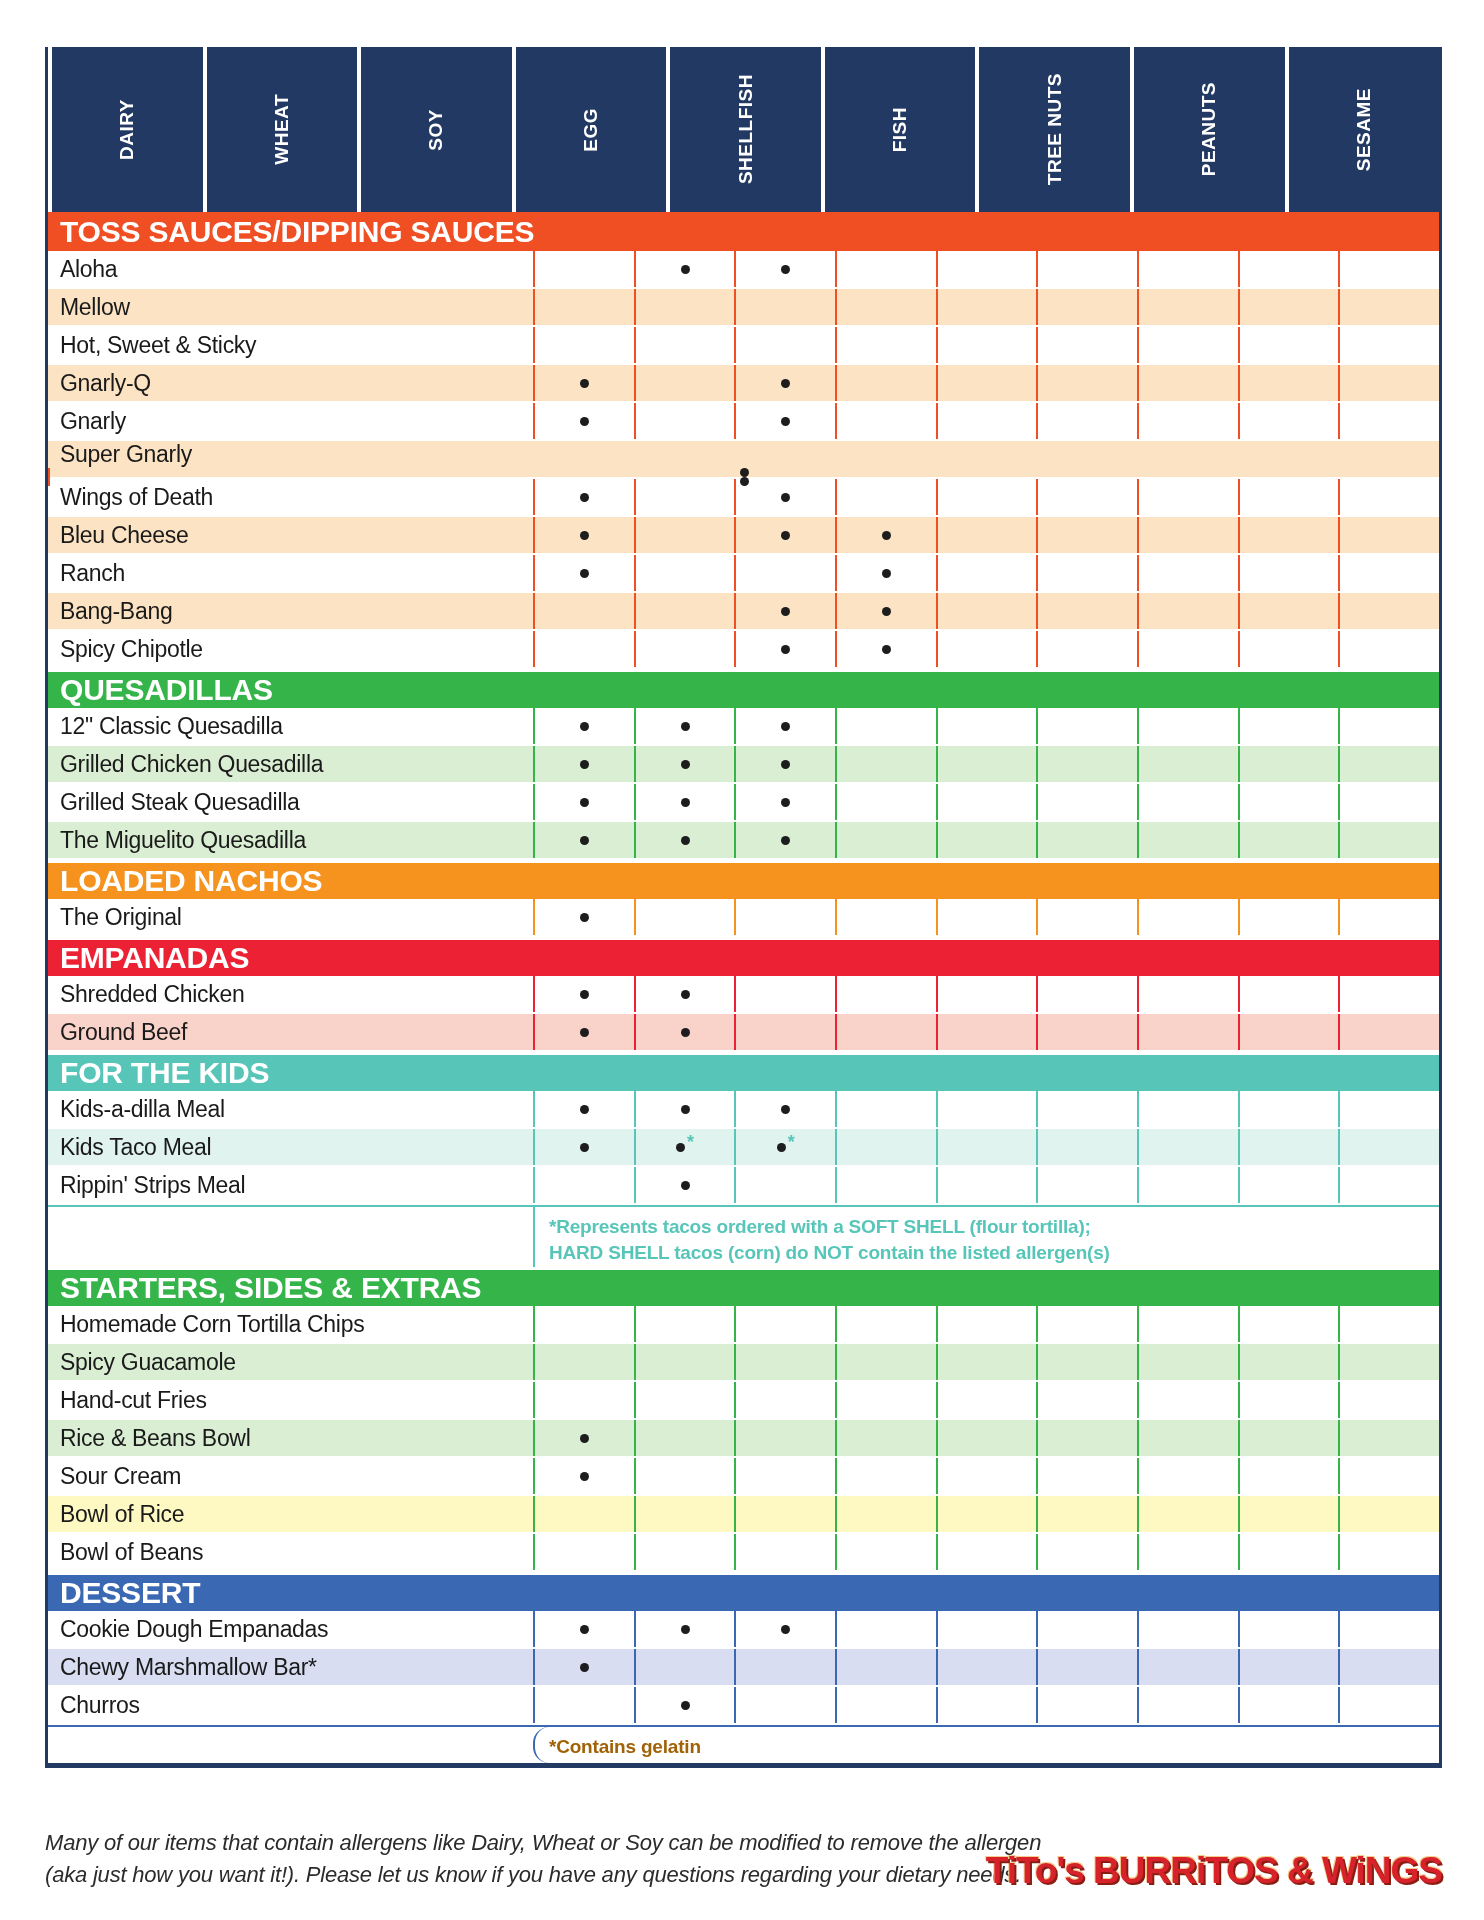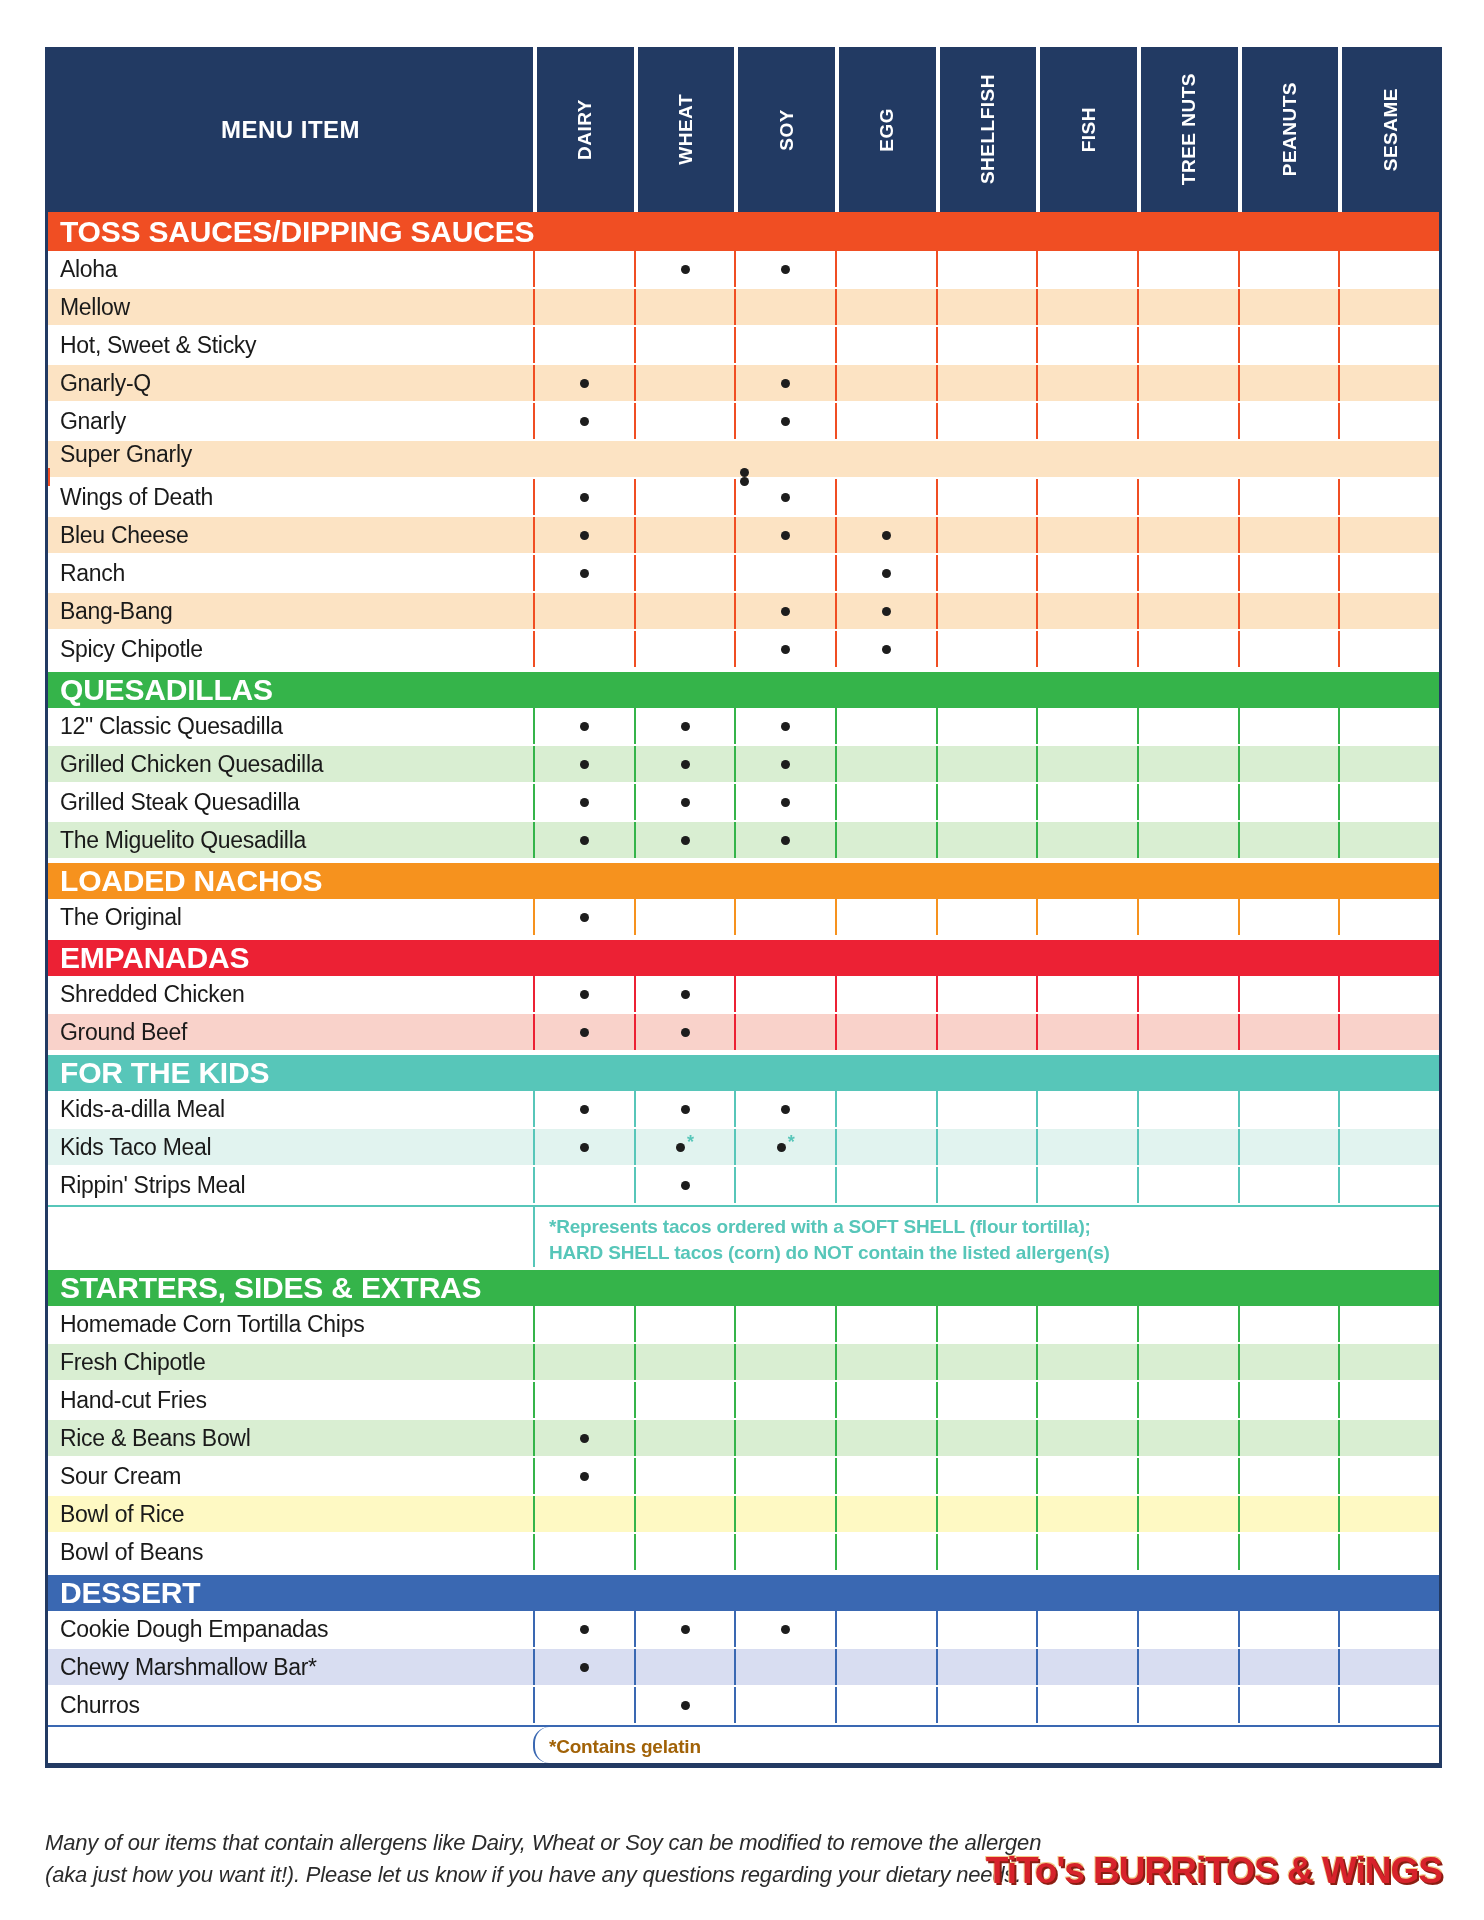--- a/index.html
+++ b/index.html
@@ -42,23 +42,20 @@
         color:#d7222b;white-space:nowrap;
         text-shadow:2px 2px 0 #8a1d12, -1px -1px 0 #f3cd8c, 1px -1px 0 #f3cd8c;}
 </style>
 </head>
 <body>
 
 <div class="sheet">
 
   <div class="allergen-table" id="allergen-table" style="border-color: rgb(34, 58, 99);">
     <div class="thead" id="thead">
-      <div class="th-menu" style="background: rgb(34, 58, 99);">
-        <span>MENU ITEM</span>
-      </div>
 
     <div class="th" style="background: rgb(34, 58, 99);">
           <span>DAIRY</span>
         </div>
         <div class="th" style="background: rgb(34, 58, 99);">
           <span>WHEAT</span>
         </div>
         <div class="th" style="background: rgb(34, 58, 99);">
           <span>SOY</span>
         </div>
@@ -453,21 +450,21 @@
             <div class="cell"></div>
             <div class="cell"></div>
             <div class="cell"></div>
             <div class="cell"></div>
             <div class="cell"></div>
             <div class="cell"></div>
             <div class="cell"></div>
             <div class="cell"></div>
           </div>
           <div class="row" style="background: rgb(217, 238, 210);">
-            <div class="cell-name">Fresh Chipotle</div>
+            <div class="cell-name">Spicy Guacamole</div>
             <div class="cell"></div>
             <div class="cell"></div>
             <div class="cell"></div>
             <div class="cell"></div>
             <div class="cell"></div>
             <div class="cell"></div>
             <div class="cell"></div>
             <div class="cell"></div>
             <div class="cell"></div>
           </div>

